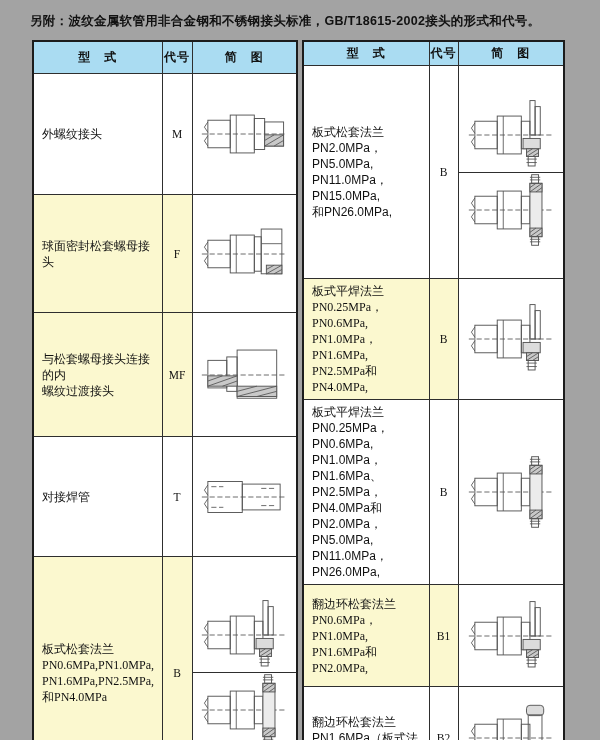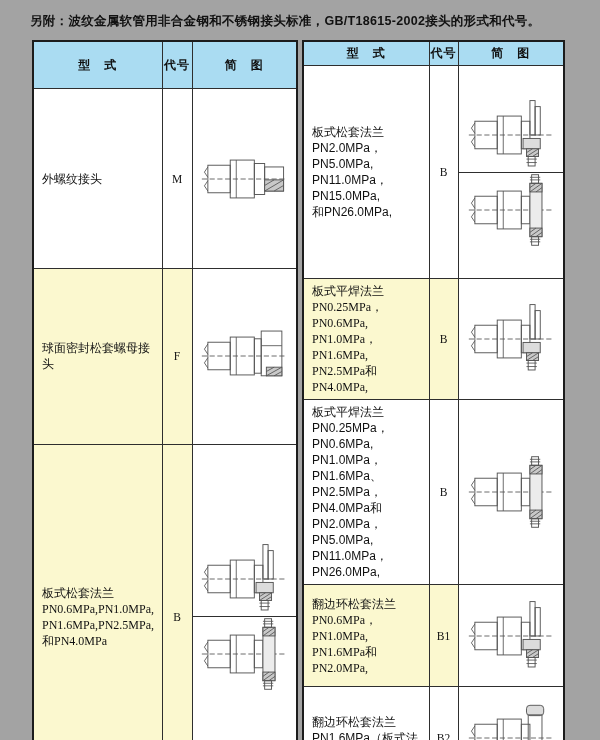--- a/index.html
+++ b/index.html
@@ -82,20 +82,64 @@
                   <rect x="8" y="27" width="26" height="32" fill="none" stroke="#555" stroke-width="1.1"></rect>
                   <rect x="34" y="21" width="28" height="44" fill="none" stroke="#555" stroke-width="1.1"></rect>
                   <line x1="41" y1="21" x2="41" y2="65" stroke="#555" stroke-width="1"></line>
                   <rect x="62" y="23" width="8" height="40" fill="none" stroke="#555" stroke-width="1.1"></rect>
                   <rect x="70" y="14" width="24" height="52" fill="none" stroke="#555" stroke-width="1.1"></rect>
                   <line x1="70" y1="31" x2="94" y2="31" stroke="#555" stroke-width="1"></line>
                   <rect x="76" y="56" width="18" height="10" fill="#c9c9c9" stroke="#555" stroke-width="1.1"></rect>
                   <line x1="76" y1="66" x2="94" y2="56" stroke="#555" stroke-width="1"></line>
                   <line x1="76" y1="61" x2="85" y2="56" stroke="#555" stroke-width="1"></line>
                   <line x1="85" y1="66" x2="94" y2="61" stroke="#555" stroke-width="1"></line>
+                </svg>
+              </div>
+            </td>
+      </tr>
+      <tr class="hL4">
+        <td class="type-cell hl">与松套螺母接头连接的内
+螺纹过渡接头</td>
+        <td class="code-cell hl">MF</td>
+        <td class="diagram-cell">
+              <div class="dwrap">
+                <svg viewBox="0 0 100 86" xmlns="http://www.w3.org/2000/svg">
+                  <line x1="1" y1="43" x2="97" y2="43" stroke="#555" stroke-width="1" stroke-dasharray="6 3"></line>
+                  <rect x="8" y="26" width="22" height="32" fill="none" stroke="#555" stroke-width="1.1"></rect>
+                  <rect x="30" y="22" width="12" height="40" fill="none" stroke="#555" stroke-width="1.1"></rect>
+                  <rect x="42" y="14" width="46" height="56" fill="none" stroke="#555" stroke-width="1.1"></rect>
+                  <rect x="8" y="44" width="34" height="12" fill="#c9c9c9" stroke="#555" stroke-width="1.1"></rect>
+                  <line x1="8" y1="56" x2="42" y2="44" stroke="#555" stroke-width="1"></line>
+                  <line x1="8" y1="50" x2="25" y2="44" stroke="#555" stroke-width="1"></line>
+                  <line x1="25" y1="56" x2="42" y2="50" stroke="#555" stroke-width="1"></line>
+                  <rect x="42" y="56" width="46" height="12" fill="#c9c9c9" stroke="#555" stroke-width="1.1"></rect>
+                  <line x1="42" y1="68" x2="88" y2="56" stroke="#555" stroke-width="1"></line>
+                  <line x1="42" y1="62" x2="65" y2="56" stroke="#555" stroke-width="1"></line>
+                  <line x1="65" y1="68" x2="88" y2="62" stroke="#555" stroke-width="1"></line>
+                </svg>
+              </div>
+            </td>
+      </tr>
+      <tr class="hL5">
+        <td class="type-cell">对接焊管</td>
+        <td class="code-cell">T</td>
+        <td class="diagram-cell">
+              <div class="dwrap">
+                <svg viewBox="0 0 100 86" xmlns="http://www.w3.org/2000/svg">
+                  <line x1="1" y1="43" x2="97" y2="43" stroke="#555" stroke-width="1" stroke-dasharray="6 3"></line>
+                  <line x1="8" y1="29" x2="4" y2="35" stroke="#555" stroke-width="1"></line>
+                  <line x1="4" y1="35" x2="8" y2="41" stroke="#555" stroke-width="1"></line>
+                  <line x1="8" y1="45" x2="4" y2="51" stroke="#555" stroke-width="1"></line>
+                  <line x1="4" y1="51" x2="8" y2="57" stroke="#555" stroke-width="1"></line>
+                  <rect x="8" y="25" width="40" height="36" fill="none" stroke="#555" stroke-width="1.1"></rect>
+                  <rect x="48" y="28" width="44" height="30" fill="none" stroke="#555" stroke-width="1.1"></rect>
+                  <line x1="12" y1="31" x2="26" y2="31" stroke="#555" stroke-width="1" stroke-dasharray="6 3"></line>
+                  <line x1="70" y1="33" x2="88" y2="33" stroke="#555" stroke-width="1" stroke-dasharray="6 3"></line>
+                  <line x1="12" y1="55" x2="26" y2="55" stroke="#555" stroke-width="1" stroke-dasharray="6 3"></line>
+                  <line x1="70" y1="53" x2="88" y2="53" stroke="#555" stroke-width="1" stroke-dasharray="6 3"></line>
                 </svg>
               </div>
             </td>
       </tr>
       <tr class="hL6">
         <td class="type-cell hl">板式松套法兰
 PN0.6MPa,PN1.0MPa,
 PN1.6MPa,PN2.5MPa,
 和PN4.0MPa</td>
         <td class="code-cell hl">B</td>

